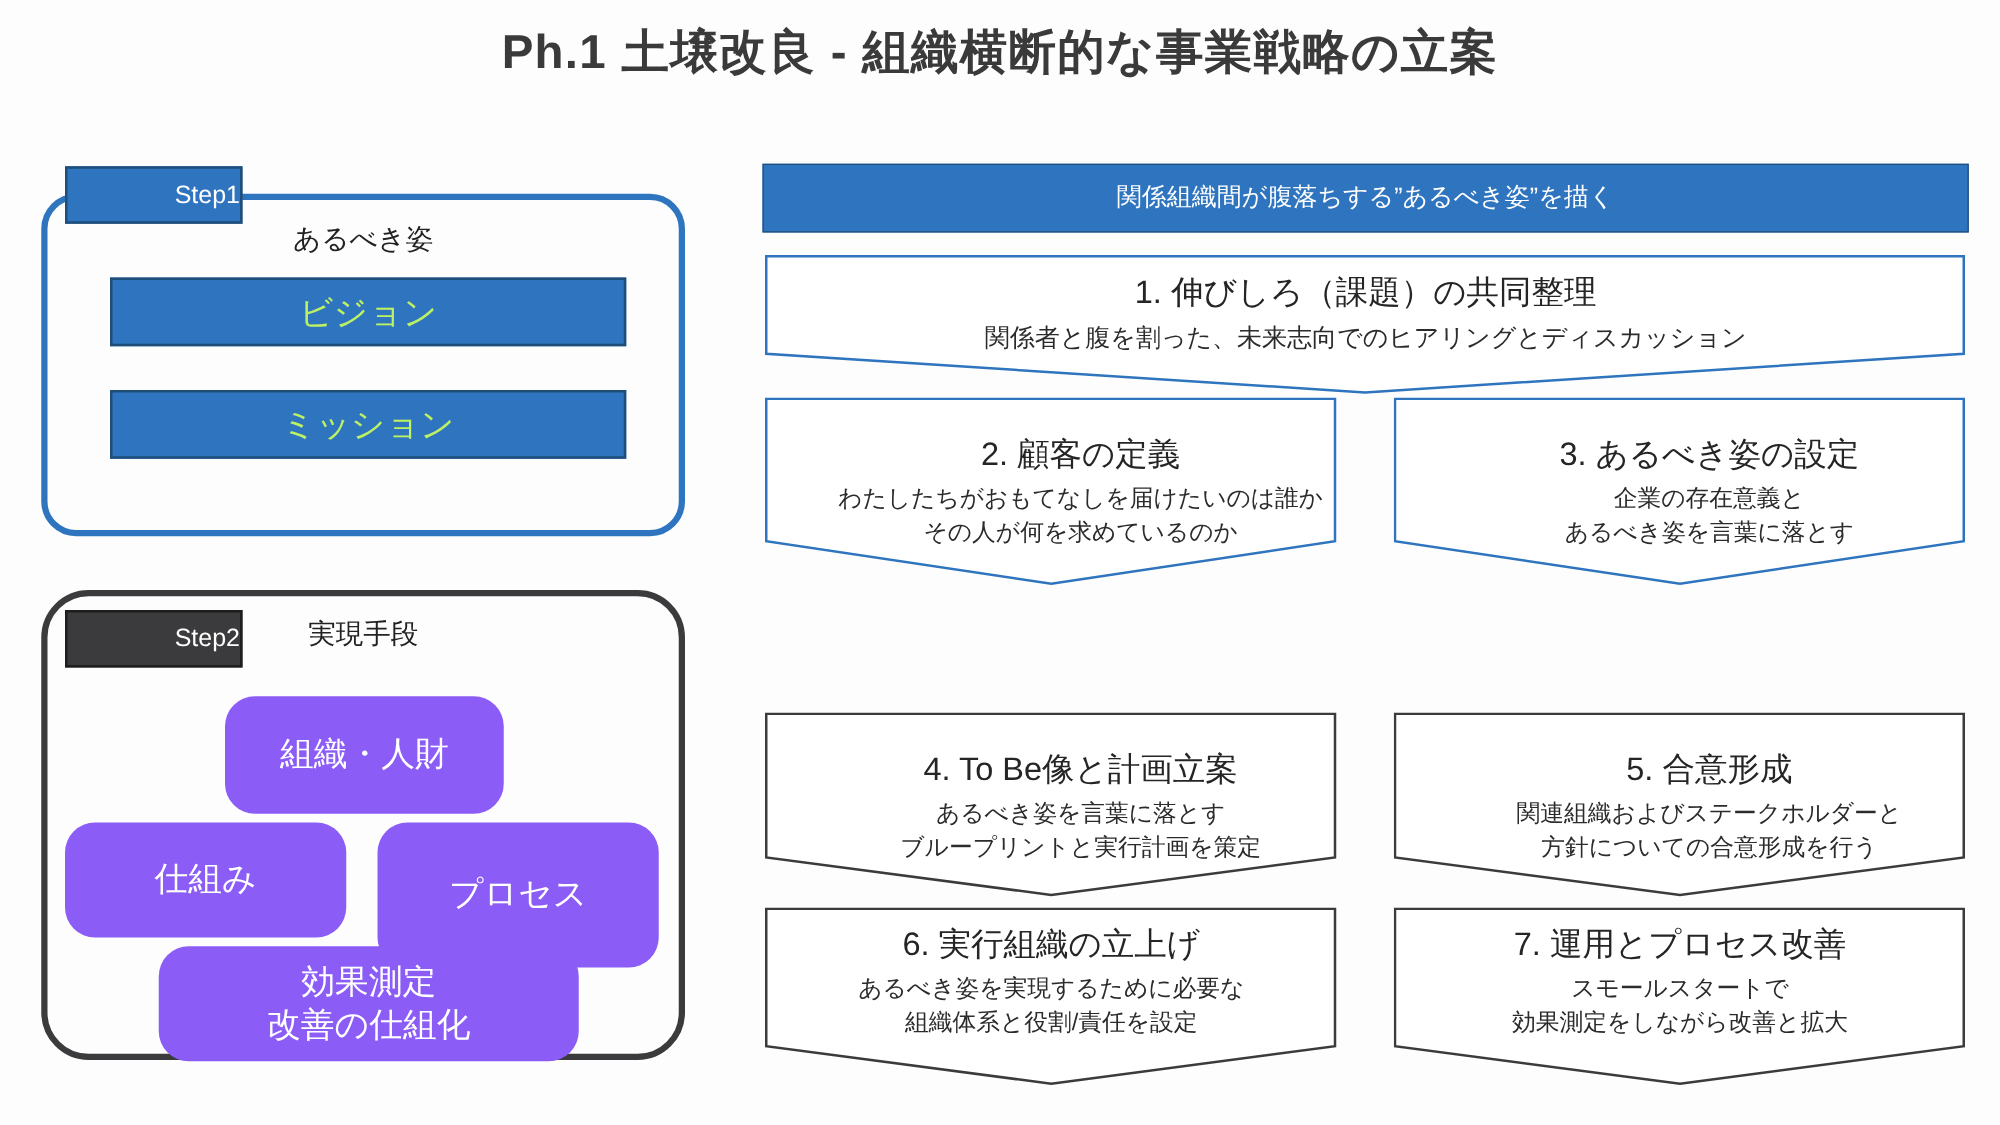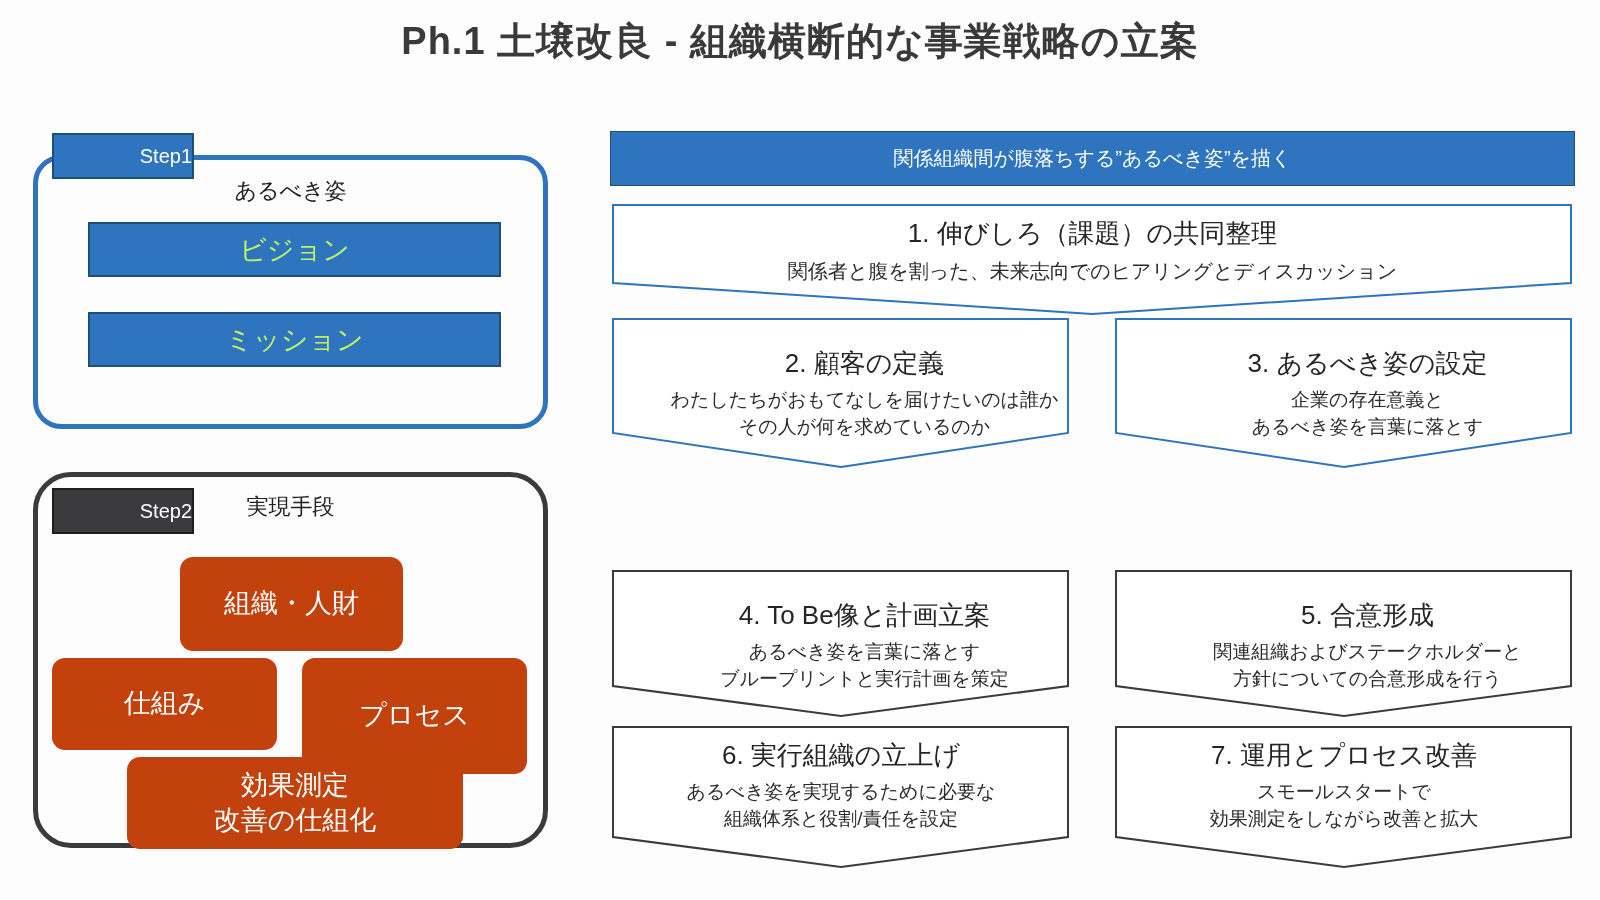--- a/index.html
+++ b/index.html
@@ -23,21 +23,21 @@
                    font-size:22px; color:#222222; z-index:2; }
   .ph1 { top:176px; }
   .ph2 { top:492px; }
 
   .blue-bar { position:absolute; left:88px; width:413px; height:55px; box-sizing:border-box;
               background:#2e74be; border:2px solid #1f4e79; color:#bef264;
               font-size:27px; text-align:center; line-height:52px; z-index:2; }
   .bar-vision  { top:222px; }
   .bar-mission { top:312px; }
 
-  .dark-box { position:absolute; background:#c2410c; color:#ffffff; border-radius:13px;
+  .dark-box { position:absolute; background:#8b5cf6; color:#ffffff; border-radius:24px;
               display:flex; flex-direction:column; align-items:center; justify-content:center;
               font-size:27px; line-height:1.3; text-align:center; z-index:2; }
   .db-org     { left:180px; top:557px; width:223px; height:94px; }
   .db-shikumi { left:52px;  top:658px; width:225px; height:92px; }
   .db-process { left:302px; top:658px; width:225px; height:116px; }
   .db-kouka   { left:127px; top:757px; width:336px; height:92px; }
 
   
   .section-header { position:absolute; left:610px; width:965px; height:55px; box-sizing:border-box;
                     color:#ffffff; text-align:center; font-size:20px; line-height:53px; z-index:2; }

